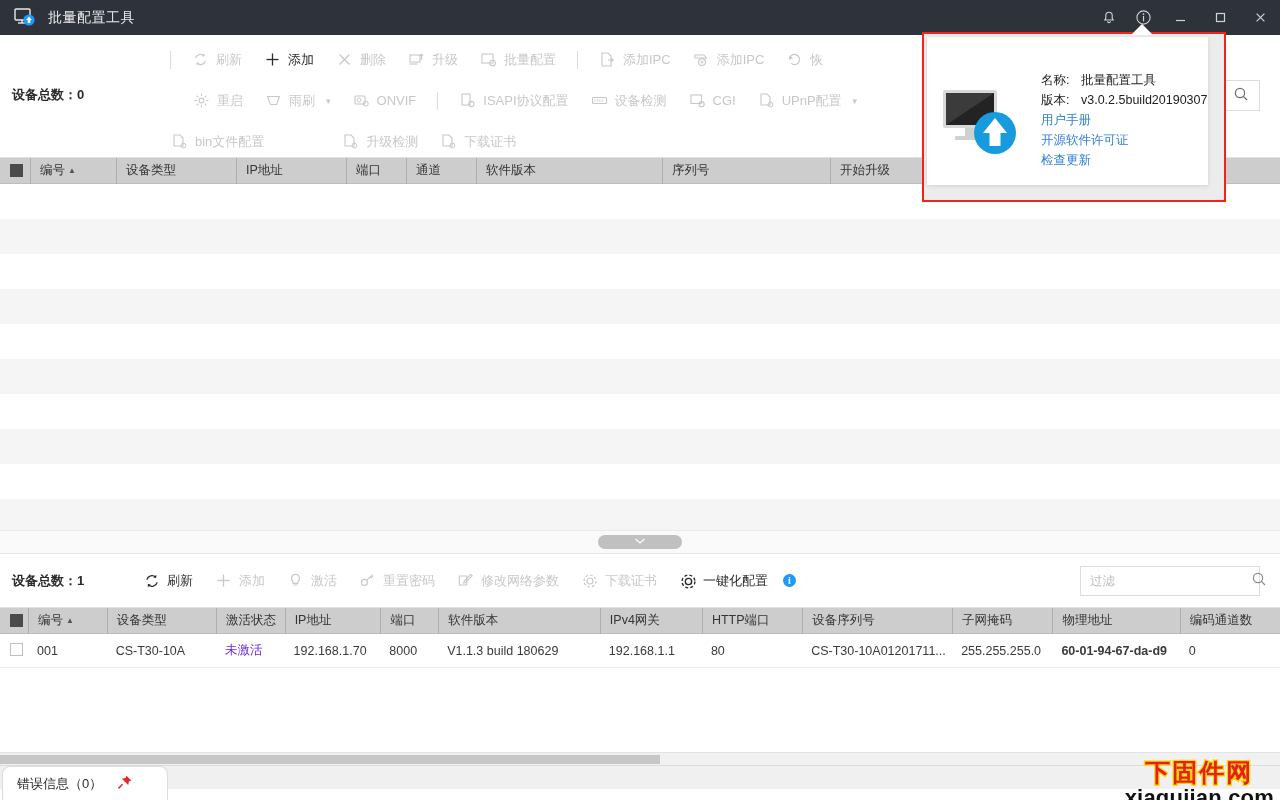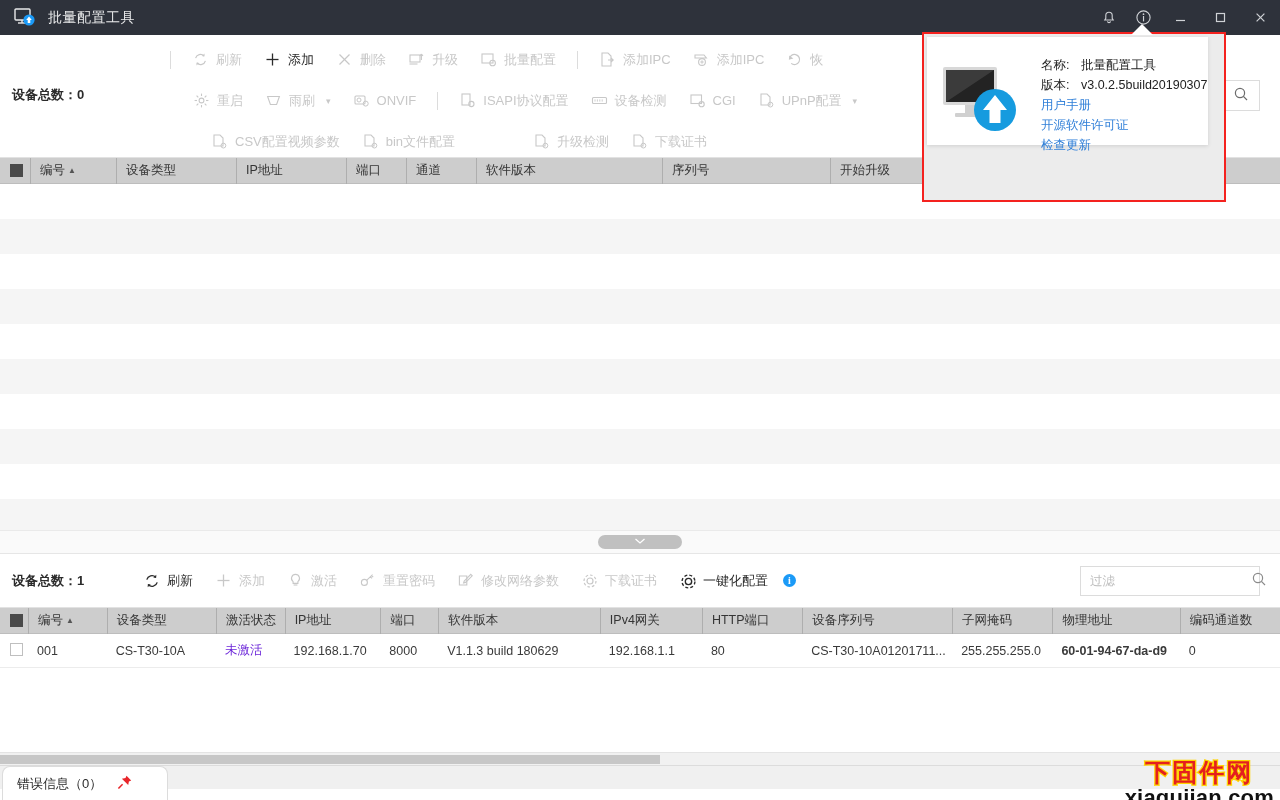--- a/index.html
+++ b/index.html
@@ -137,22 +137,22 @@
     letter-spacing: 2px; font-family: "DejaVu Sans", sans-serif;
   }
   .wm-en { font-size: 22px; font-weight: bold; color: #111; letter-spacing: .2px; margin-top: 2px; }
 
   
   .about-pop {
     position: absolute; left: 922px; top: 32px; width: 304px; height: 170px;
     border: 2px solid #f4221f; background: #ececec;
   }
   .about-inner {
-    position: absolute; left: 3px; top: 3px; width: 281px; height: 108px;
-    background: #fff; display: flex; align-items: flex-start; padding: 18px 0 0 14px;
+    position: absolute; left: 3px; top: 3px; width: 281px; height: 148px;
+    background: #fff; display: flex; align-items: center; padding: 18px 0 0 14px;
     box-shadow: 0 1px 4px rgba(0,0,0,.12);
   }
   .about-art { width: 84px; height: 74px; position: relative; flex: none; margin-top: 10px; }
   .about-txt { margin-left: 16px; font-size: 12.5px; color: #222; line-height: 20px; }
   .about-lbl { color: #222; }
   .about-val { color: #222; margin-left: 8px; }
   .about-link { color: #2f7fd8; display: block; cursor: pointer; }
   .pop-arrow {
     position: absolute; left: 1131px; top: 24px; width: 0; height: 0;
     border-left: 11px solid transparent; border-right: 11px solid transparent;
@@ -368,29 +368,20 @@
             <path d="M3 2 h6 l3 3 v8 H3 Z" fill="none" stroke="#c8c8c8" stroke-width="1.1"></path>
             <circle cx="12.4" cy="12.6" r="2.4" fill="none" stroke="#c8c8c8" stroke-width="1"></circle>
           </svg>
         </span>
         <span>UPnP配置</span>
         <span class="caret">▾</span>
       </div>
     </div>
 
     <div class="tb-row r3">
-      <div class="tb-item" style="margin-left:40px">
-        <span class="tb-ico">
-          <svg width="17" height="17" viewBox="0 0 17 17">
-            <path d="M3 2 h6 l3 3 v8 H3 Z" fill="none" stroke="#c8c8c8" stroke-width="1.1"></path>
-            <circle cx="12.4" cy="12.6" r="2.4" fill="none" stroke="#c8c8c8" stroke-width="1"></circle>
-          </svg>
-        </span>
-        <span>CSV配置视频参数</span>
-      </div>
       <div class="tb-item">
         <span class="tb-ico">
           <svg width="17" height="17" viewBox="0 0 17 17">
             <path d="M3 2 h6 l3 3 v8 H3 Z" fill="none" stroke="#c8c8c8" stroke-width="1.1"></path>
             <circle cx="12.4" cy="12.6" r="2.4" fill="none" stroke="#c8c8c8" stroke-width="1"></circle>
           </svg>
         </span>
         <span>bin文件配置</span>
       </div>
       <div class="tb-item" style="margin-left:56px">

